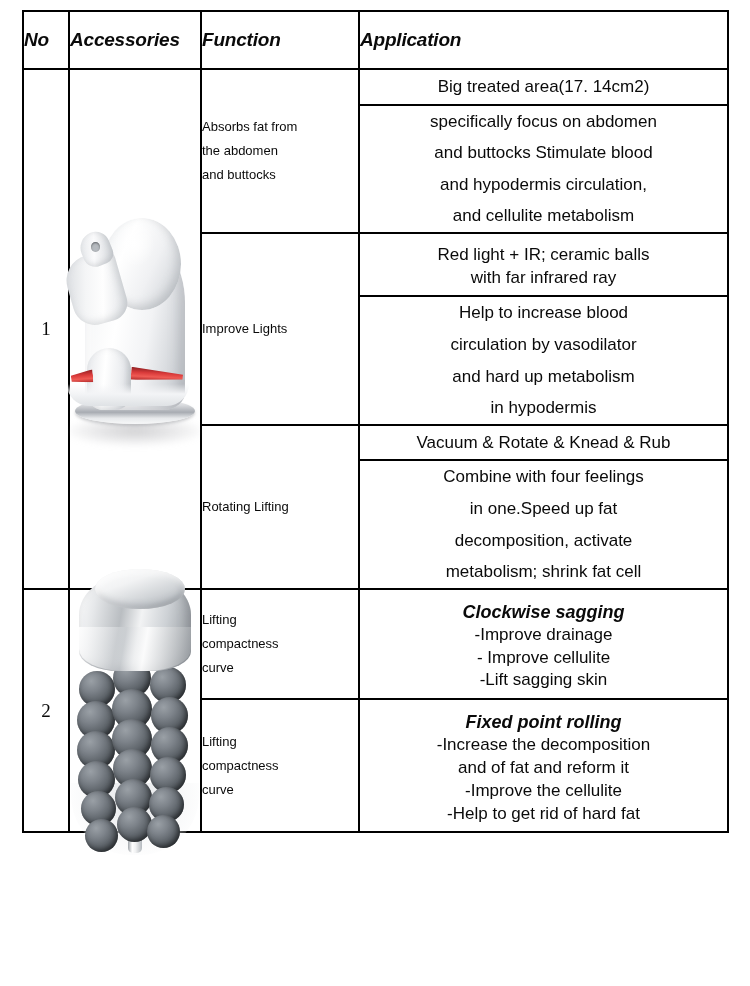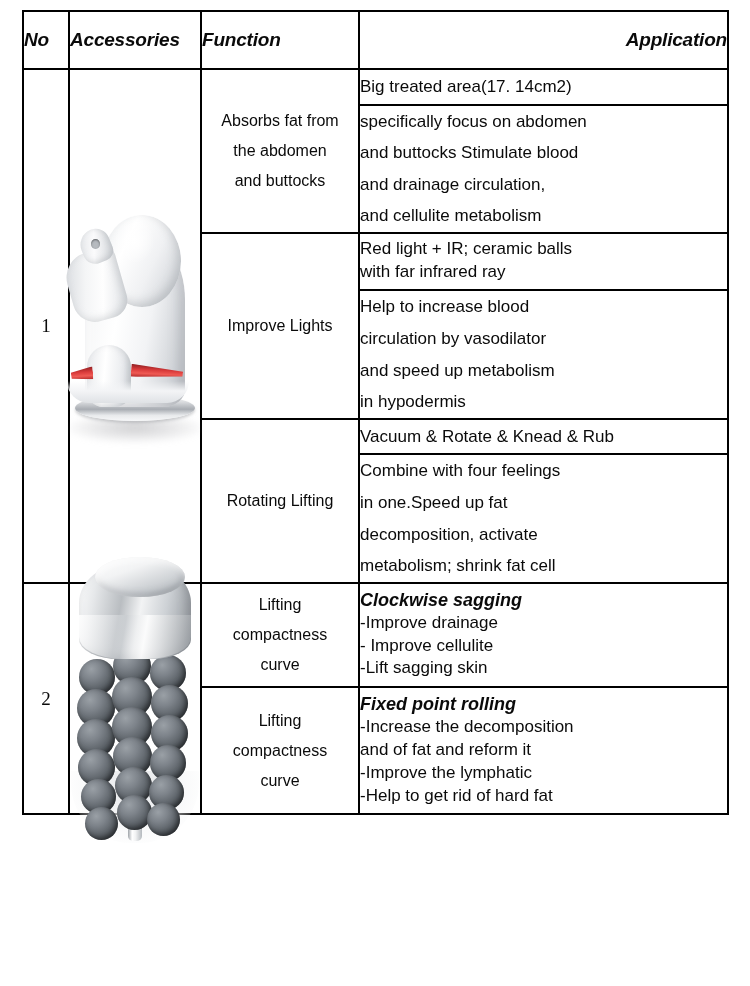--- a/index.html
+++ b/index.html
@@ -39,50 +39,50 @@
     background: transparent;
   }
 
   
   .hdr {
     height: 56px;
     font-style: italic;
     font-weight: bold;
     font-size: 19px;
     letter-spacing: -0.2px;
-    text-align: right;
+    text-align: left;
     font-family: "Liberation Sans", sans-serif;
   }
   .hdr-left { text-align: left; padding-left: 8px; }
 
   
   .no-cell {
     text-align: center;
     font-family: "Liberation Serif", serif;
     font-size: 19px;
     font-style: normal;
     font-weight: normal;
   }
   .acc-cell {
     position: relative;
     background: #ffffff;
   }
   .fn-cell {
     padding: 6px 0 6px 10px;
-    font-size: 16px;
+    font-size: 13px;
     line-height: 1.86;
-    text-align: center;
+    text-align: left;
   }
   .app-cell {
     padding: 7px 0 7px 26px;
     font-size: 17px;
     line-height: 1.86;
-    text-align: left;
-  }
-  .app-cell.tight { line-height: 1.34; padding-top: 4px; padding-bottom: 6px; }
+    text-align: center;
+  }
+  .app-cell.tight { line-height: 1.34; padding-top: 10px; padding-bottom: 6px; }
   .app-cell.single { padding-top: 4px; padding-bottom: 4px; line-height: 1.5; }
   .app-title {
     font-weight: bold;
     font-style: italic;
     font-size: 18px;
     display: block;
   }
   .ln { display: block; white-space: pre; }
 
   
@@ -297,39 +297,39 @@
       </td>
 
       <td class="app-cell single">
         <span class="ln">Big treated area(17. 14cm2)</span>
       </td>
     </tr>
     <tr>
       <td class="app-cell">
         <span class="ln">specifically focus on abdomen</span>
         <span class="ln">and buttocks Stimulate blood</span>
-        <span class="ln">and drainage circulation,</span>
+        <span class="ln">and hypodermis circulation,</span>
         <span class="ln">and cellulite metabolism</span>
       </td>
     </tr>
 
     <tr>
       <td class="fn-cell" rowspan="2">
         <span class="ln">Improve Lights</span>
       </td>
       <td class="app-cell tight">
         <span class="ln">Red light + IR; ceramic balls</span>
         <span class="ln">with far infrared ray</span>
       </td>
     </tr>
     <tr>
       <td class="app-cell">
         <span class="ln">Help to increase blood</span>
         <span class="ln">circulation by vasodilator</span>
-        <span class="ln">and speed up metabolism</span>
+        <span class="ln">and hard up metabolism</span>
         <span class="ln">in hypodermis</span>
       </td>
     </tr>
 
     <tr>
       <td class="fn-cell" rowspan="2">
         <span class="ln">Rotating Lifting</span>
       </td>
       <td class="app-cell single">
         <span class="ln">Vacuum &amp; Rotate &amp; Knead &amp; Rub</span>
@@ -398,20 +398,20 @@
       <td class="fn-cell">
         <span class="ln">Lifting</span>
         <span class="ln">compactness</span>
         <span class="ln">curve</span>
       </td>
 
       <td class="app-cell tight">
         <span class="app-title">Fixed point rolling</span>
         <span class="ln">-Increase the decomposition</span>
         <span class="ln">and of fat and reform it</span>
-        <span class="ln">-Improve the lymphatic</span>
+        <span class="ln">-Improve the cellulite</span>
         <span class="ln">-Help to get rid of hard fat</span>
       </td>
     </tr>
 
   </tbody>
     </table>
 </div>
 
 </body></html>

